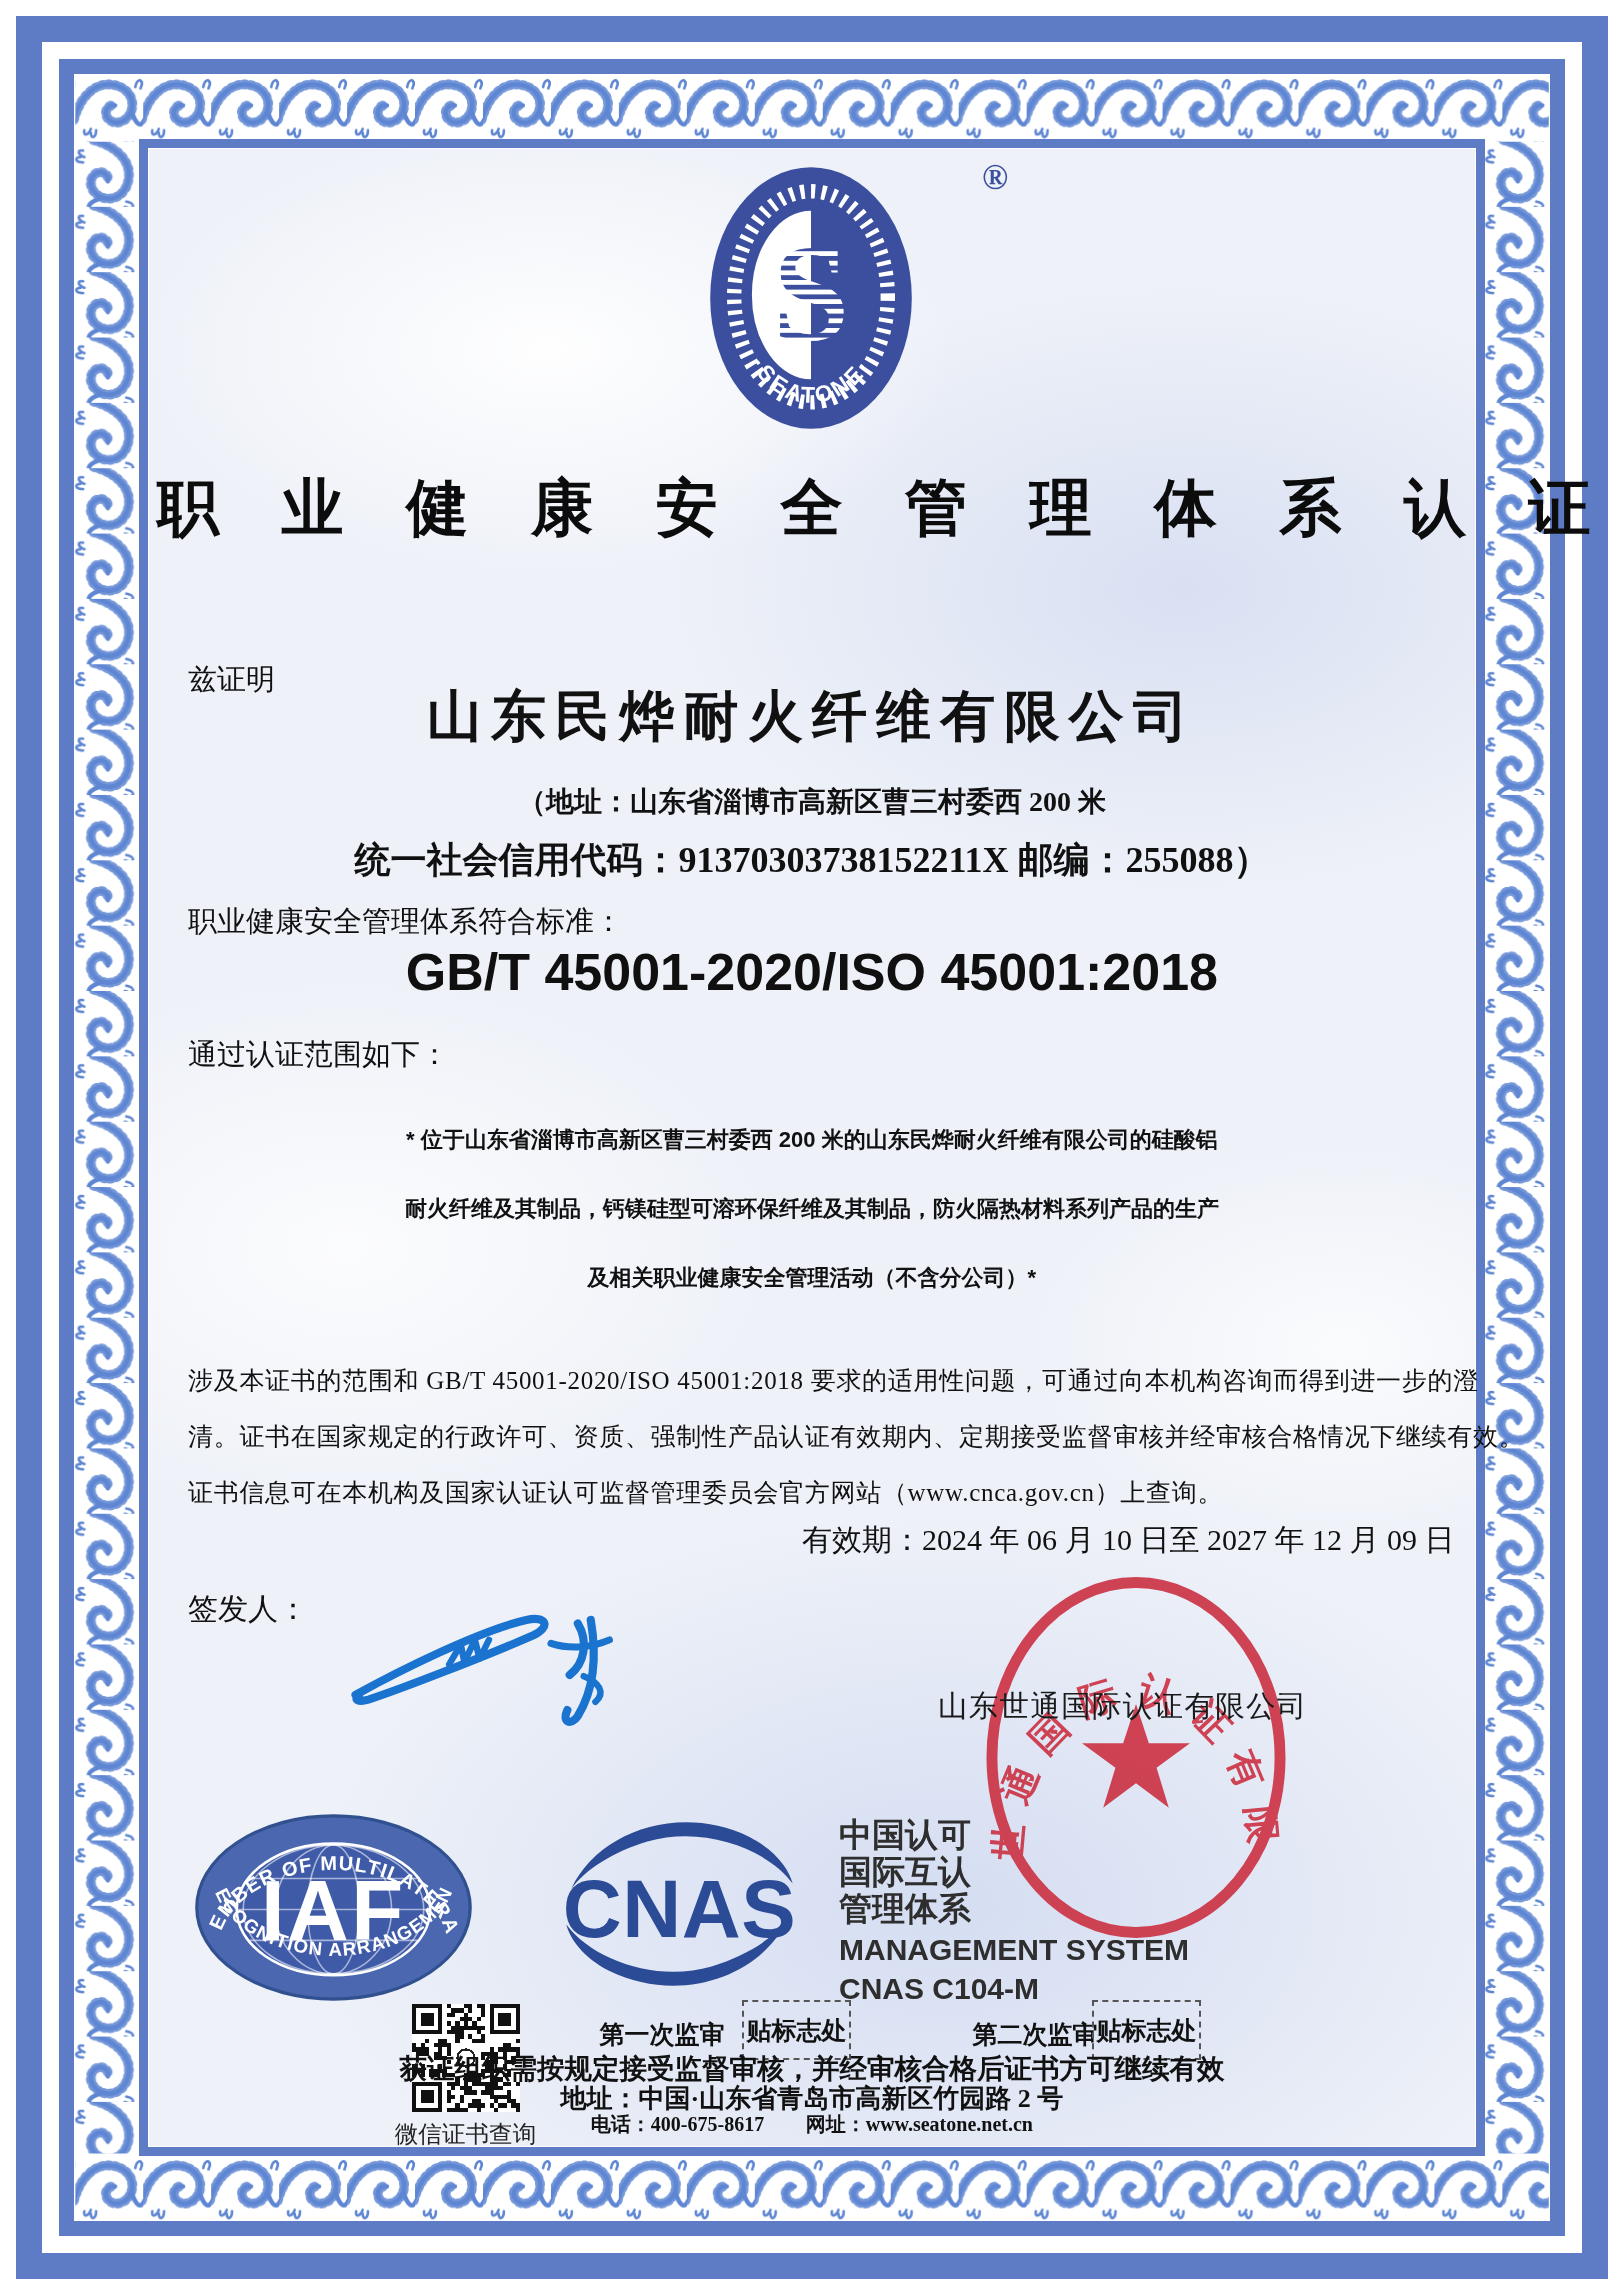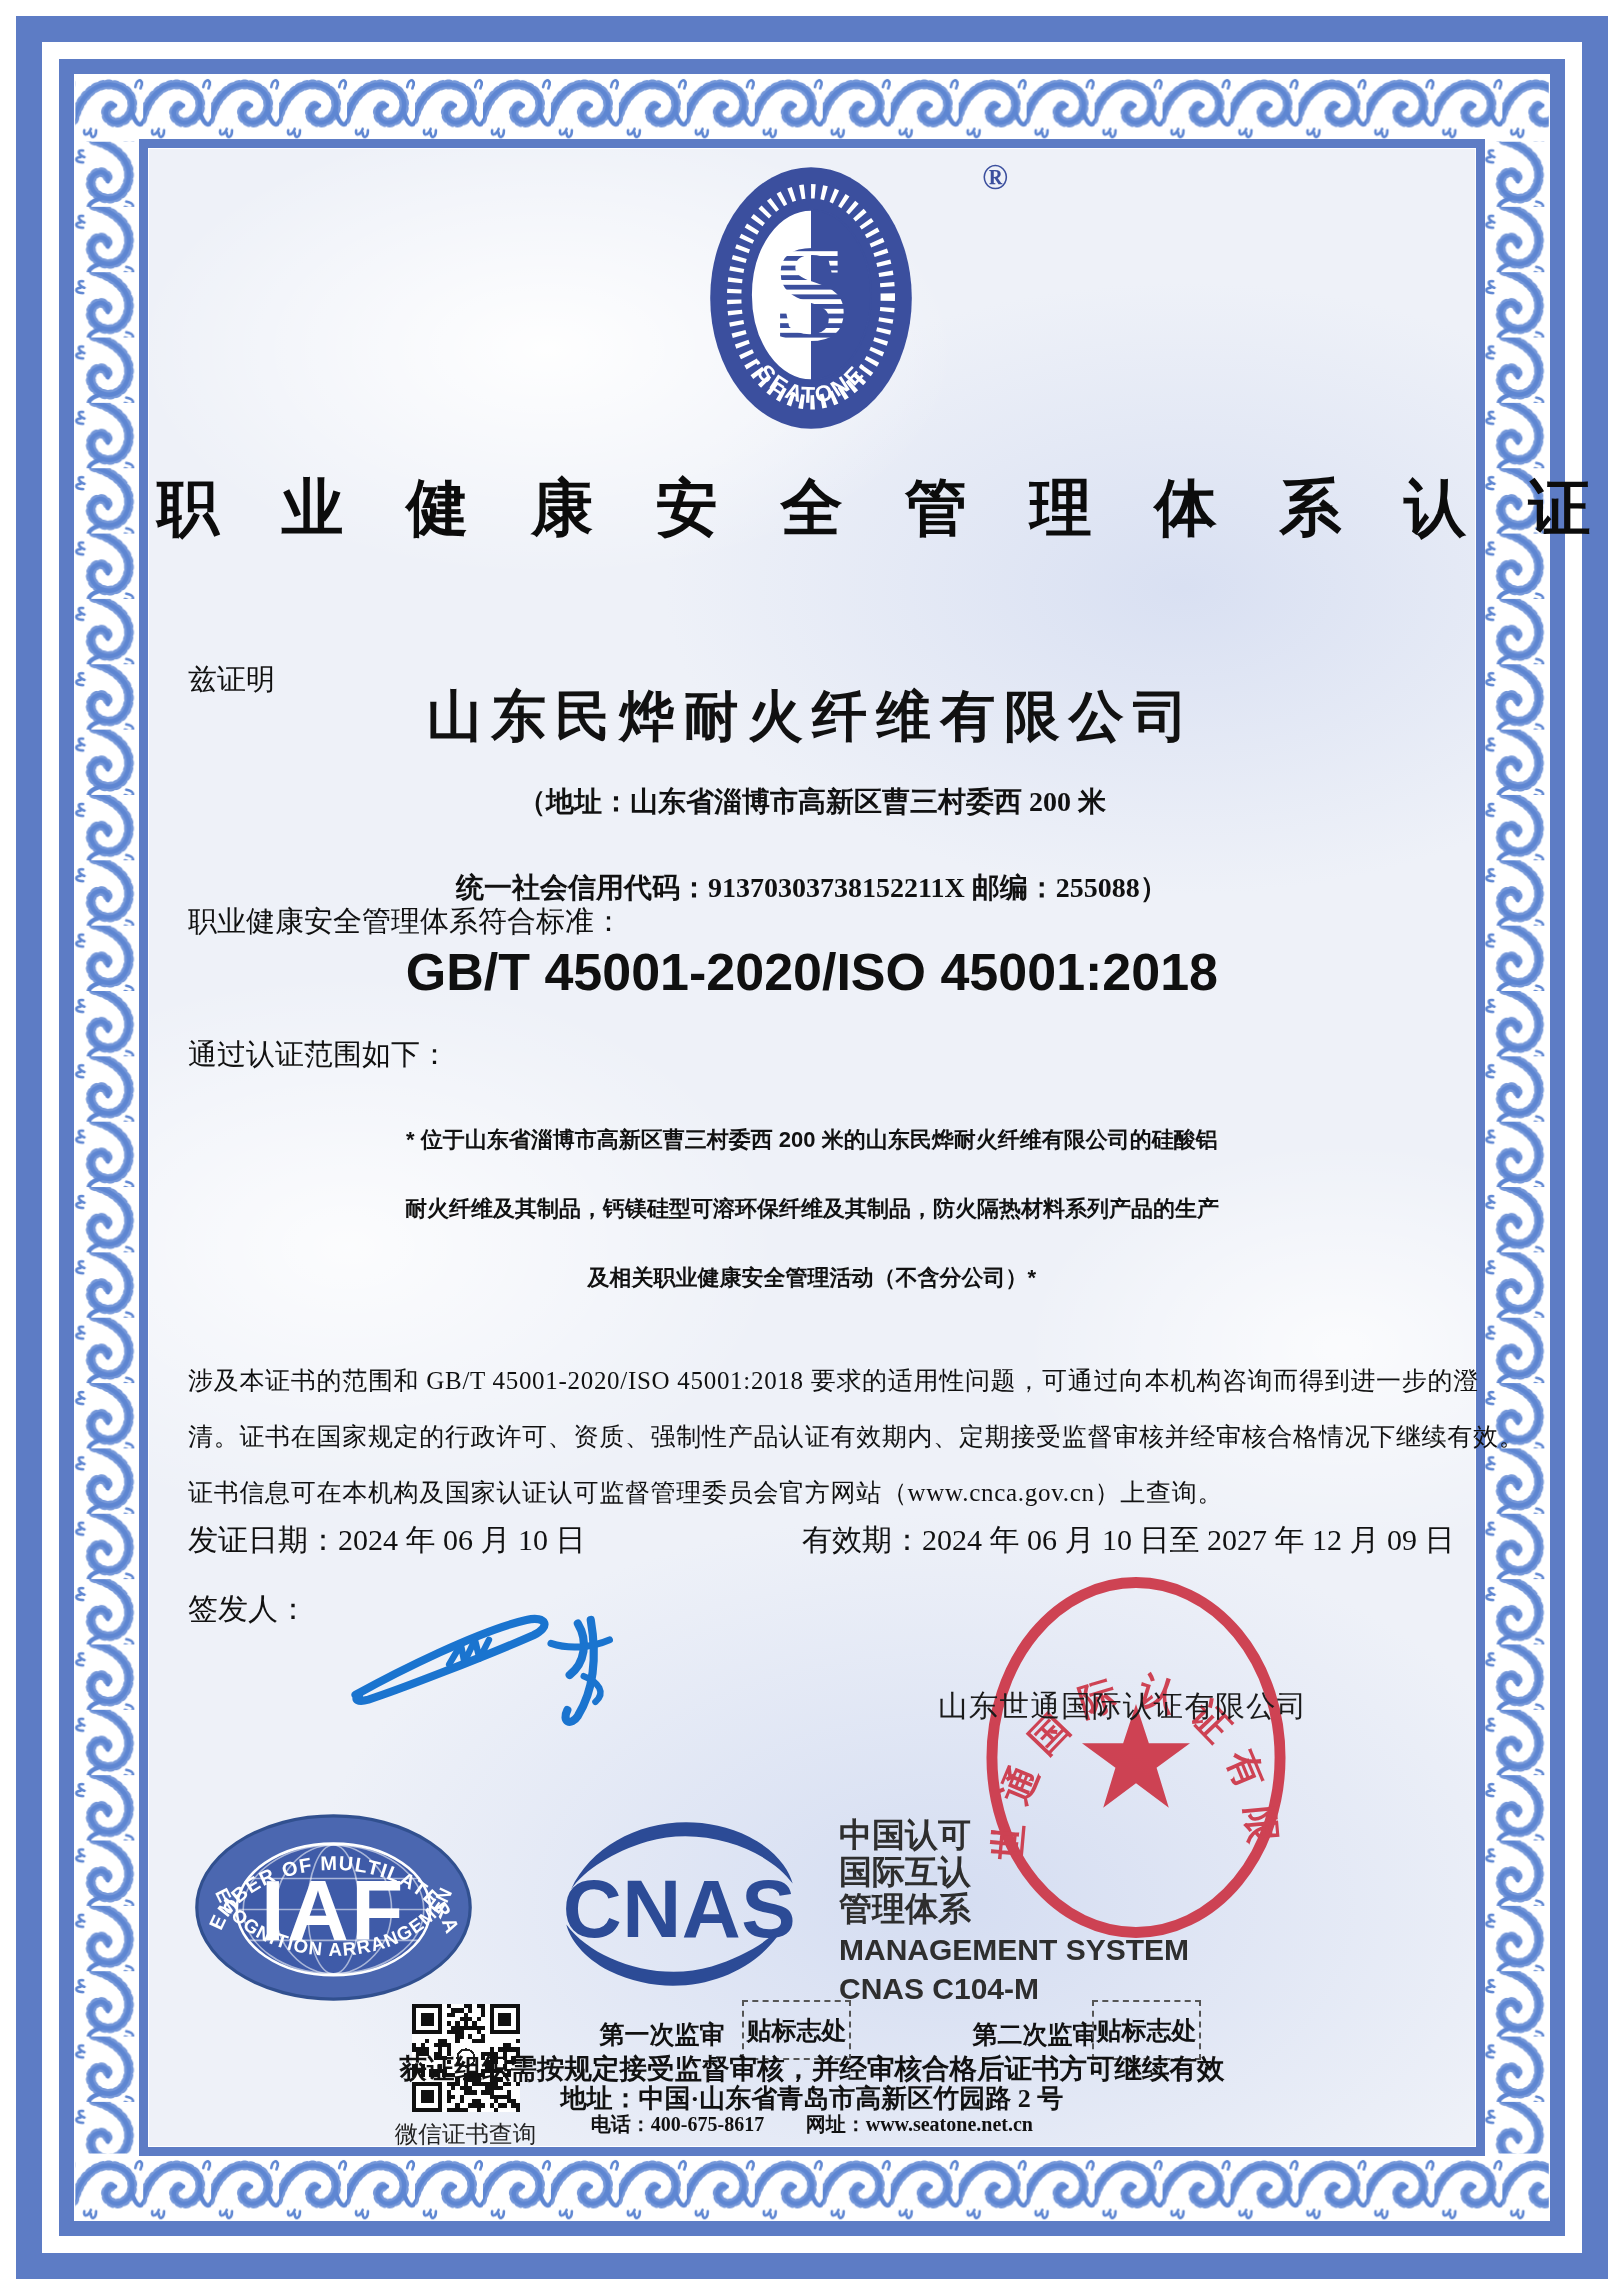--- a/index.html
+++ b/index.html
@@ -34,21 +34,21 @@
   .title{
     left:7.9px; top:317px; width:1310px; font-size:62px; font-weight:bold;
     letter-spacing:23.6px; color:#0c0c0c; text-align:center; white-space:nowrap;
   }
   .certno{left:890px; top:440px; width:550px; display:flex; align-items:baseline; justify-content:flex-end; gap:5.2px;}
   .certno .lbl{font-size:28px; font-weight:600;}
   .certno .num{font-size:33px; font-weight:bold; letter-spacing:0.7px;}
   .hereby{left:39px; top:511px; font-size:29px;}
   .company{left:7.9px; top:531px; width:1310px; font-size:55px; font-weight:bold; letter-spacing:9.2px;}
   .addr1{left:7.9px; top:634px; width:1310px; font-size:28px; font-weight:bold;}
-  .addr2{left:7.9px; top:720px; width:1310px; font-size:28px; font-weight:bold;}
+  .addr2{left:7.9px; top:687px; width:1310px; font-size:36px; font-weight:bold;}
   .stdlbl{left:39px; top:753px; font-size:29px;}
   .standard{left:7.9px; top:793px; width:1310px; font-size:52px; font-weight:bold; color:#101010;}
   .scopelbl{left:39px; top:886px; font-size:29px;}
   .scope{left:7.9px; top:956px; width:1310px; font-size:22px; font-weight:bold; line-height:69px;}
   .notes{left:39px; top:1204px; width:1248px; font-size:25px; line-height:56px; letter-spacing:0.7px;}
   .dates-issue{left:39px; top:1371px; font-size:30px;}
   .dates-valid{left:653px; top:1371px; font-size:30px;}
   .signer{left:39px; top:1440px; font-size:30px;}
   .sig{left:196px; top:1454px;}
   .seal{left:830px; top:1422px; opacity:.95;}
@@ -151,21 +151,20 @@
       <div class="nowrap">耐火纤维及其制品，钙镁硅型可溶环保纤维及其制品，防火隔热材料系列产品的生产</div>
       <div class="nowrap">及相关职业健康安全管理活动（不含分公司）*</div>
     </div>
 
     <div class="abs notes">
       <div class="nowrap">涉及本证书的范围和 GB/T 45001-2020/ISO 45001:2018 要求的适用性问题，可通过向本机构咨询而得到进一步的澄</div>
       <div class="nowrap">清。证书在国家规定的行政许可、资质、强制性产品认证有效期内、定期接受监督审核并经审核合格情况下继续有效。</div>
       <div class="nowrap">证书信息可在本机构及国家认证认可监督管理委员会官方网站（www.cnca.gov.cn）上查询。</div>
     </div>
 
-    <div class="abs dates-issue nowrap">发证日期：2024 年 06 月 10 日</div>
     <div class="abs dates-valid nowrap">有效期：2024 年 06 月 10 日至 2027 年 12 月 09 日</div>
     <div class="abs signer">签发人：</div>
 
     <svg class="abs sig" width="275" height="137" viewBox="0 0 470 220">
       <g fill="none" stroke="#1a74cf" stroke-width="14" stroke-linecap="round" stroke-linejoin="round">
         <path d="M18,150 C90,110 230,40 310,22 C345,14 352,34 322,48 C240,84 90,142 40,158 C22,163 14,158 24,150"></path>
         <path d="M178,98 l20,-34 l6,30 l18,-38 l8,32 l16,-32" stroke-width="11"></path>
         <path d="M398,28 C416,58 410,96 384,116"></path>
         <path d="M352,62 C382,72 420,70 452,56" stroke-width="12"></path>
         <path d="M420,22 C430,80 426,140 398,186 C386,204 370,196 380,176"></path>

